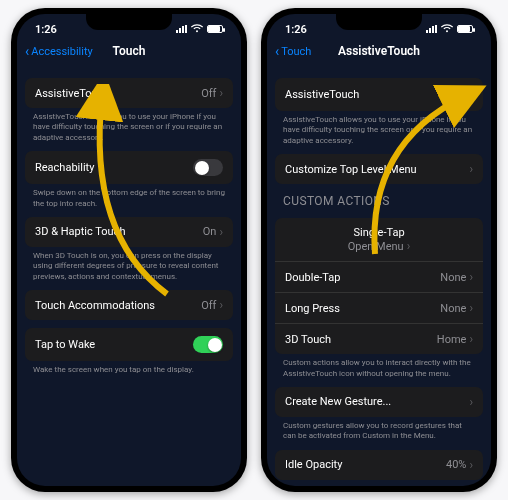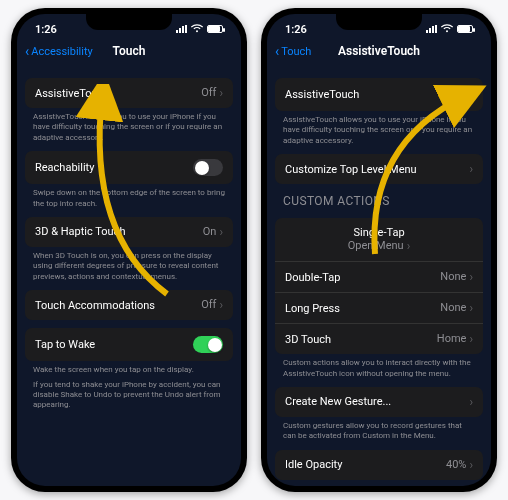--- a/index.html
+++ b/index.html
@@ -73,21 +73,21 @@
     border-radius:7px;
     padding:8px 10px;
     display:flex; align-items:center; justify-content:space-between;
     margin-top:8px;
   }
   .group .cell { border-radius:0; margin-top:0; border-top:0.5px solid #333;}
   .group .cell:first-child{ border-radius:7px 7px 0 0; border-top:none;flex-direction:column;}
   .group .cell:last-child{ border-radius:0 0 7px 7px;}
   .group { margin-top:8px; }
   .cell-title { font-size:11px; color:#fff; }
-  .cell-val { color:#8e8e93; font-size:11px; display:flex; gap:3px;}
+  .cell-val { color:#8e8e93; font-size:11px; display:flex; align-items:center; gap:3px;}
   .cell-val .chev2{ color:#5a5a5e; font-size:12px;}
   .footnote {
     color:#8e8e93; font-size:8px; line-height:1.3;
     padding:4px 8px 0 8px;
   }
   .section-header {
     color:#8e8e93; font-size:12px; letter-spacing:0.4px;
     padding:10px 8px 2px 8px; text-transform:uppercase;
   }
   .toggle {
@@ -173,21 +173,20 @@
     </div>
 
     <div class="cell">
       <span class="cell-title">Tap to Wake</span>
       <span class="toggle on">
             <span class="knob"></span>
           </span>
     </div>
     <div class="footnote">Wake the screen when you tap on the display.</div>
 
-    <div class="footnote">If you tend to shake your iPhone by accident, you can disable Shake to Undo to prevent the Undo alert from appearing.</div>
   </div>
   <svg class="arrow" style="left:40px;top:70px;" width="140" height="220" viewBox="0 0 140 220">
     <defs>
           <marker id="ah1" markerWidth="8" markerHeight="8" refX="4" refY="4" orient="auto">
             <path d="M0,0 L8,4 L0,8 z" fill="#e6b200"></path>
           </marker>
         </defs>
     <path d="M110 210 Q 30 150 45 12" fill="none" stroke="#e6b200" stroke-width="6" marker-end="url(#ah1)"></path>
   </svg>
  </div>

